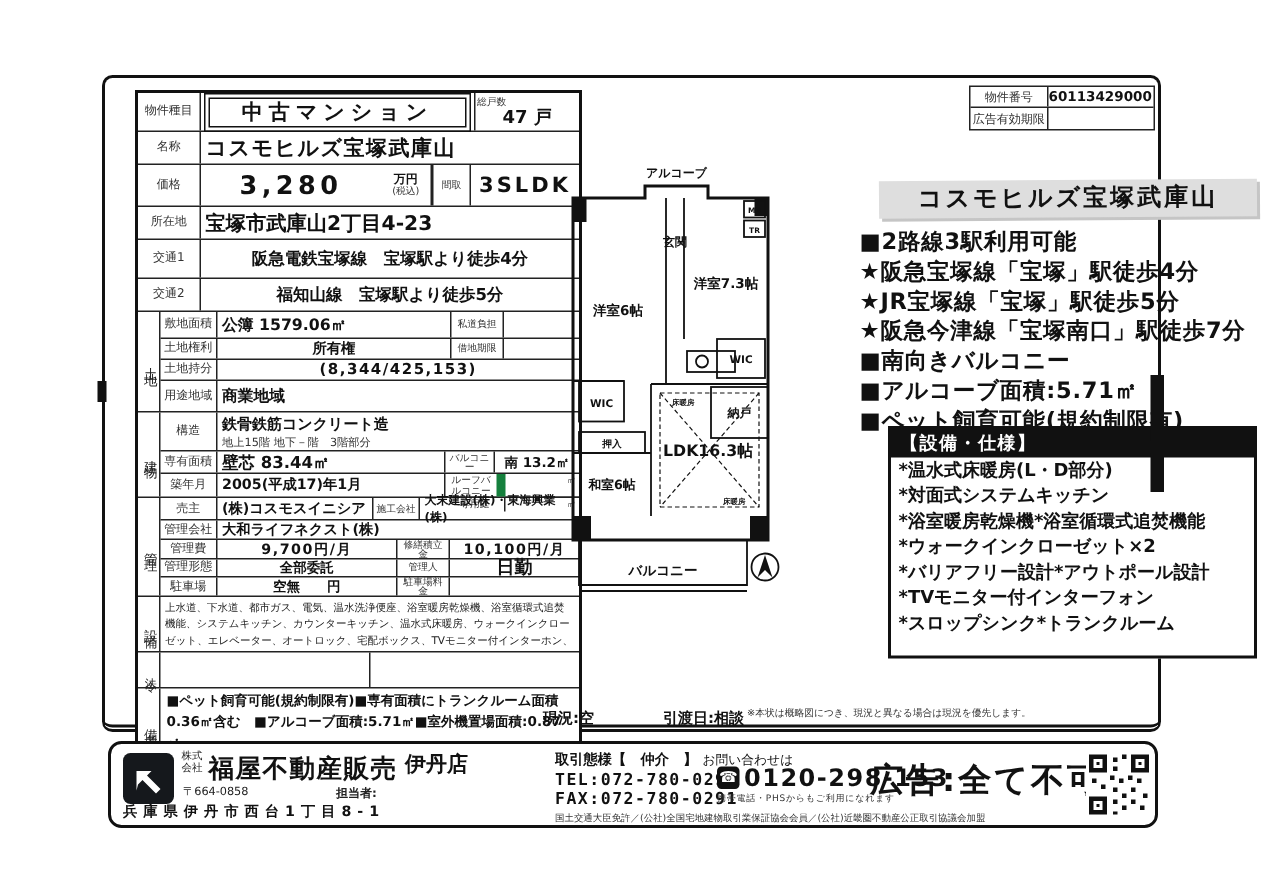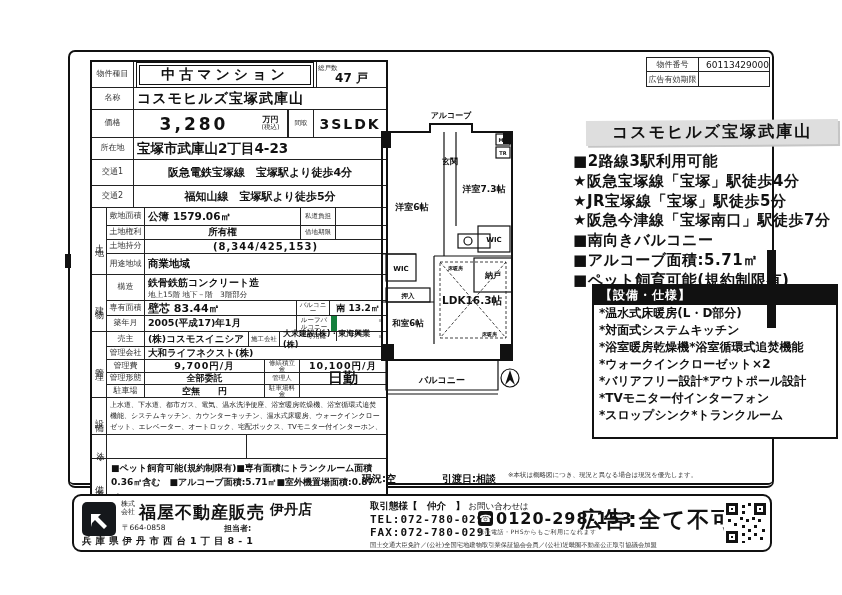--- a/index.html
+++ b/index.html
@@ -9,21 +9,21 @@
 
 .mainbox{position:absolute;left:68px;top:50px;width:706px;height:438px;
   border:2px solid #111;border-radius:7px;border-bottom:5px double #111;background:#fff}
 .footerbox{position:absolute;left:72px;top:494px;width:700px;height:58px;
   border:2px solid #111;border-radius:9px;background:#fff}
 
 .meta{position:absolute;left:576px;top:5px;width:124px;border:1px solid #222;font-size:8px}
 .meta .mr{display:flex;border-bottom:1px solid #222;height:14px;align-items:center}
 .meta .mr:last-child{border-bottom:none}
 .meta .ml{width:52px;border-right:1px solid #222;text-align:center;color:#333;align-self:stretch;display:flex;align-items:center;justify-content:center}
-.meta .mv{flex:1;text-align:right;font-weight:normal;font-size:9px}
+.meta .mv{flex:1;text-align:left;font-weight:bold;font-size:9px}
 
 .ltable{position:absolute;left:20px;top:8px;width:298px;border:2px solid #111;background:#fff}
 .r{display:flex;border-bottom:1px solid #222;align-items:stretch}
 .lb{width:42px;border-right:1px solid #222;font-size:8px;color:#333;display:flex;
   align-items:center;justify-content:center;text-align:center;line-height:1.05;padding:1px}
 .lb2{border-left:1px solid #222;border-right:1px solid #222;font-size:6.5px;color:#333;
   display:flex;align-items:center;justify-content:center;text-align:center;line-height:1;padding:1px}
 .v{flex:1;display:flex;align-items:center;font-weight:bold;padding:0 3px}
 .vc{justify-content:center}
 .sect{display:flex;border-bottom:1px solid #222}
@@ -39,21 +39,21 @@
   background:#dedede;box-shadow:2px 2px 0 #c5c5c5;transform:rotate(-.4deg)}
 .bullets{position:absolute;left:503px;top:100px;width:268px}
 .bullets div{font-size:15px;font-weight:bold;letter-spacing:.5px;line-height:1.32;white-space:nowrap}
 .specs{position:absolute;left:522px;top:232px;width:246px;border:2px solid #111;background:#fff}
 .specs .st{background:#111;color:#fff;font-weight:bold;font-size:12px;padding:1px 6px;letter-spacing:1px}
 .specs .si{font-size:12px;font-weight:bold;line-height:1.42;padding:0 5px;white-space:nowrap}
 .specs .si:first-of-type{padding-top:3px}
 .specs .si:last-of-type{padding-bottom:13px}
 
 .statusline{position:absolute;left:292px;top:420px;width:392px;display:flex;font-size:10px;font-weight:bold}
-.statusline .note{font-size:6.5px;font-weight:normal;color:#333;margin-left:12px;line-height:1.1}
+.statusline .note{font-size:6.5px;font-weight:normal;color:#333;margin-left:2px;line-height:1.1}
 
 .tabA{position:absolute;right:-4px;top:198px;width:9px;height:44px;background:#111}
 .tabB{position:absolute;right:-4px;top:250px;width:9px;height:26px;background:#111}
 .tabC{position:absolute;left:-5px;top:202px;width:6px;height:14px;background:#111}
 .logo{position:absolute;left:8px;top:6px;width:34px;height:34px;background:#15181c;border-radius:5px;
   display:flex;align-items:center;justify-content:center;color:#fff;font-size:18px;font-weight:bold}
 .coline{position:absolute;left:47px;top:5px;display:flex;}
 .coline .pref{font-size:7px;line-height:1.1;margin-right:2px;color:#222;width:16px}
 .coline .co{font-size:17px;font-weight:bold;letter-spacing:1px}
 .coline .br{font-size:14px;font-weight:bold;margin-left:5px}
@@ -206,21 +206,21 @@
           <div class="r" style="height:13px">
             <div class="lb" style="width:38px">管理費</div>
             <div class="v vc" style="font-size:9.5px;letter-spacing:1px">9,700円/月</div>
             <div class="lb2" style="width:36px">修繕積立金</div>
             <div class="v vc" style="flex:none;width:86px;font-size:9.5px;letter-spacing:1px">10,100円/月</div>
           </div>
           <div class="r" style="height:12px">
             <div class="lb" style="width:38px">管理形態</div>
             <div class="v vc" style="font-size:9px">全部委託</div>
             <div class="lb2" style="width:36px">管理人</div>
-            <div class="v vc" style="flex:none;width:86px;font-size:15px">日勤</div>
+            <div class="v vc" style="flex:none;width:86px;font-size:12px">日勤</div>
           </div>
           <div class="r" style="height:12px">
             <div class="lb" style="width:38px">駐車場</div>
             <div class="v vc" style="font-size:9px">空無　　円</div>
             <div class="lb2" style="width:36px">駐車場料金</div>
             <div class="v" style="flex:none;width:86px"></div>
           </div>
         </div>
       </div>
 

